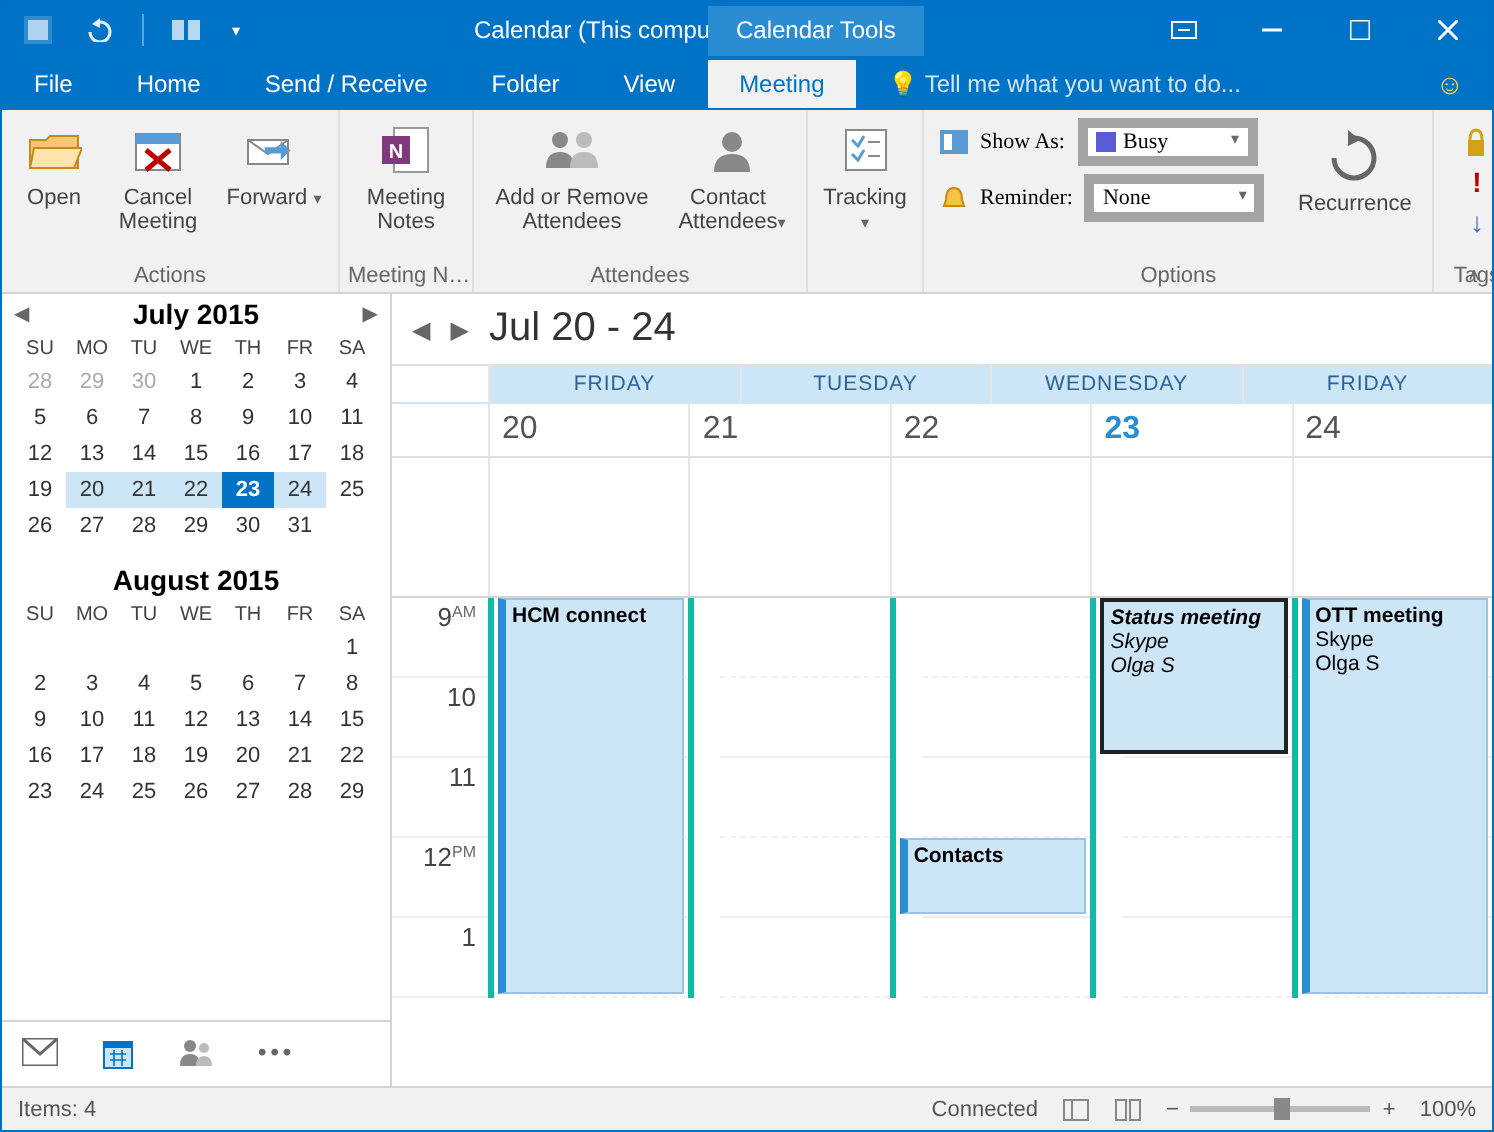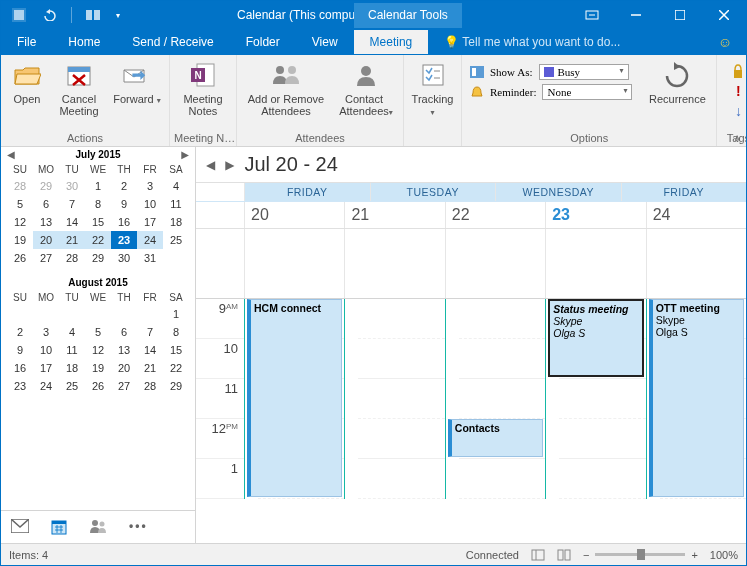--- a/index.html
+++ b/index.html
@@ -56,28 +56,28 @@
   padding: 4px 8px 0; border-right: 1px solid #e0e0e0; position: relative;
 }
 .group .items { display: flex; gap: 10px; align-items: flex-start; }
 .group .glabel { position: absolute; bottom: 2px; left: 0; right: 0; text-align: center; color: #666; font-size: 11px; white-space: nowrap; padding: 0 4px; }
 .rbtn { display: flex; flex-direction: column; align-items: center; gap: 2px; font-size: 11px; color: #444; text-align: center; width: 56px; }
 .rbtn .ic { width: 32px; height: 32px; display: flex; align-items: center; justify-content: center; }
 .rbtn .lbl { line-height: 12px; }
 .drop { font-size: 8px; color: #666; }
 .options-col { display: flex; flex-direction: column; gap: 4px; font-size: 11px; }
 .opt-row { display: flex; align-items: center; gap: 6px; font-family: Liberation Serif, serif; }
-.sel { border: 1px solid #a3a3a3; background: #fff; padding: 1px 4px; display: flex; gap: 4px; font-size: 11px; width: 90px; justify-content: space-between; }
+.sel { border: 5px solid #a3a3a3; background: #fff; padding: 1px 4px; display: flex; gap: 4px; font-size: 11px; width: 90px; justify-content: space-between; }
 .tags { display: flex; flex-direction: column; gap: 4px; align-items: center; padding: 4px 6px 0; }
 .collapse { position: absolute; right: 6px; bottom: 2px; color: #666; font-size: 10px; }
 
 .bodysplit { flex: 1; display: flex; overflow: hidden; }
 .sidepanel { width: 195px; border-right: 1px solid #d4d4d4; display: flex; flex-direction: column; background: #fff; overflow: hidden; }
 .nav-row-hdr { display: flex; justify-content: space-between; align-items: center; padding: 2px 6px; }
-.monthname { font-weight: bold; font-size: 10px; text-align: center; flex: 1; }
+.monthname { font-weight: bold; font-size: 14px; text-align: center; flex: 1; }
 .minical { padding: 0 6px 8px; }
 .minical table { width: 100%; border-collapse: collapse; table-layout: fixed; }
 .minical th { font-weight: normal; color: #444; font-size: 10px; padding: 2px 0; text-align: center; }
 .minical td { text-align: center; font-size: 11px; padding: 3px 0; color: #333; }
 .minical td.dim { color: #aaa; }
 .minical td.sel-range { background: #cde6f7; }
 .minical td.today { background: #0173c7; color: #fff; font-weight: bold; }
 .navfooter { border-top: 1px solid #d4d4d4; padding: 8px 10px; display: flex; gap: 22px; color: #666; }
 
 .main { flex: 1; display: flex; flex-direction: column; overflow: hidden; }
@@ -92,21 +92,21 @@
 .datenums { display: flex; border-bottom: 1px solid #e0e0e0; }
 .datenums .daycol { padding: 4px 6px; font-size: 16px; color: #555; }
 .datenums .daycol.today { color: #2a8dd4; font-weight: bold; }
 .alldayrow { display: flex; height: 70px; border-bottom: 1px solid #d4d4d4; }
 .gridwrap { flex: 1; overflow: hidden; position: relative; }
 .gridinner { display: flex; }
 .timecolgrid { width: 48px; flex-shrink: 0; }
 .timeslot { height: 40px; border-bottom: 1px solid #eee; font-size: 10px; text-align: right; padding: 2px 6px 0 0; color: #666; position: relative; }
 .timeslot .hr { font-size: 13px; color: #444; }
 .timeslot .ampm { font-size: 8px; vertical-align: super; }
-.daygrid { flex: 1; border-left: 1px solid #14b8a6; position: relative; padding-left: 13px; }
+.daygrid { flex: 1; border-left: 3px solid #14b8a6; position: relative; padding-left: 13px; }
 .hourline { height: 40px; border-bottom: 1px solid #eee; }
 .hourline:nth-child(odd) { border-bottom: 1px dashed #f0f0f0; }
 .appt { position: absolute; left: 2px; right: 2px; background: #cde6f7; border: 1px solid #9cc3e4; border-left: 4px solid #2a8dd4; font-size: 10.5px; padding: 2px 3px; overflow: hidden; }
 .appt.selected { border: 2px solid #222; font-style: italic; }
 .appt .t { font-weight: bold; display: block; }
 
 .statusbar { height: 22px; border-top: 1px solid #d4d4d4; background: #f1f1f1; display: flex; align-items: center; font-size: 11px; color: #555; padding: 0 8px; gap: 12px; }
 .statusbar .spacer { flex: 1; }
 .zoom { display: flex; align-items: center; gap: 6px; }
 .zoomtrack { width: 90px; height: 3px; background: #bbb; position: relative; }

